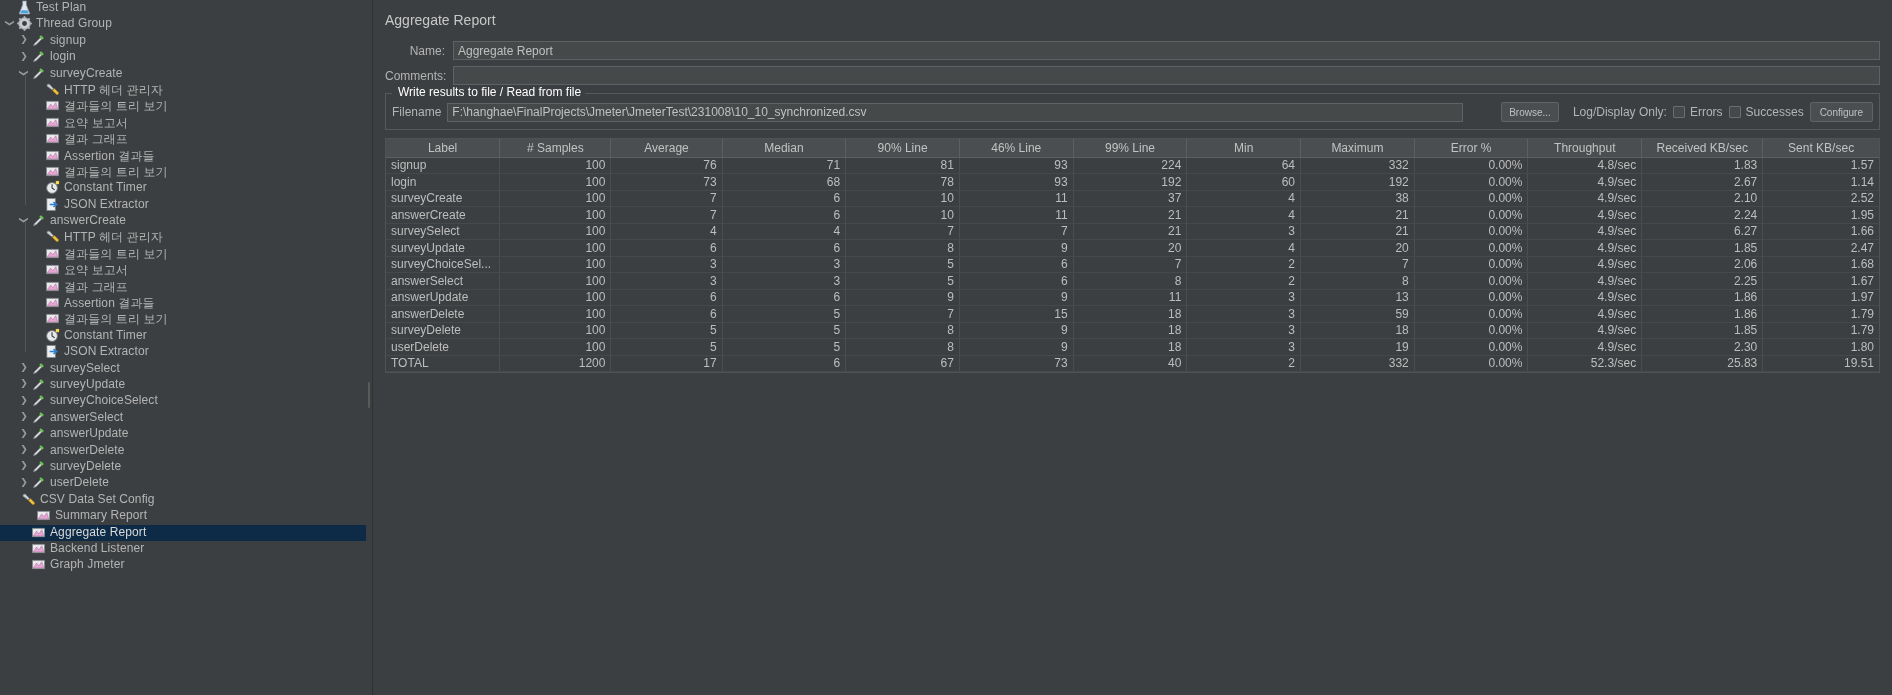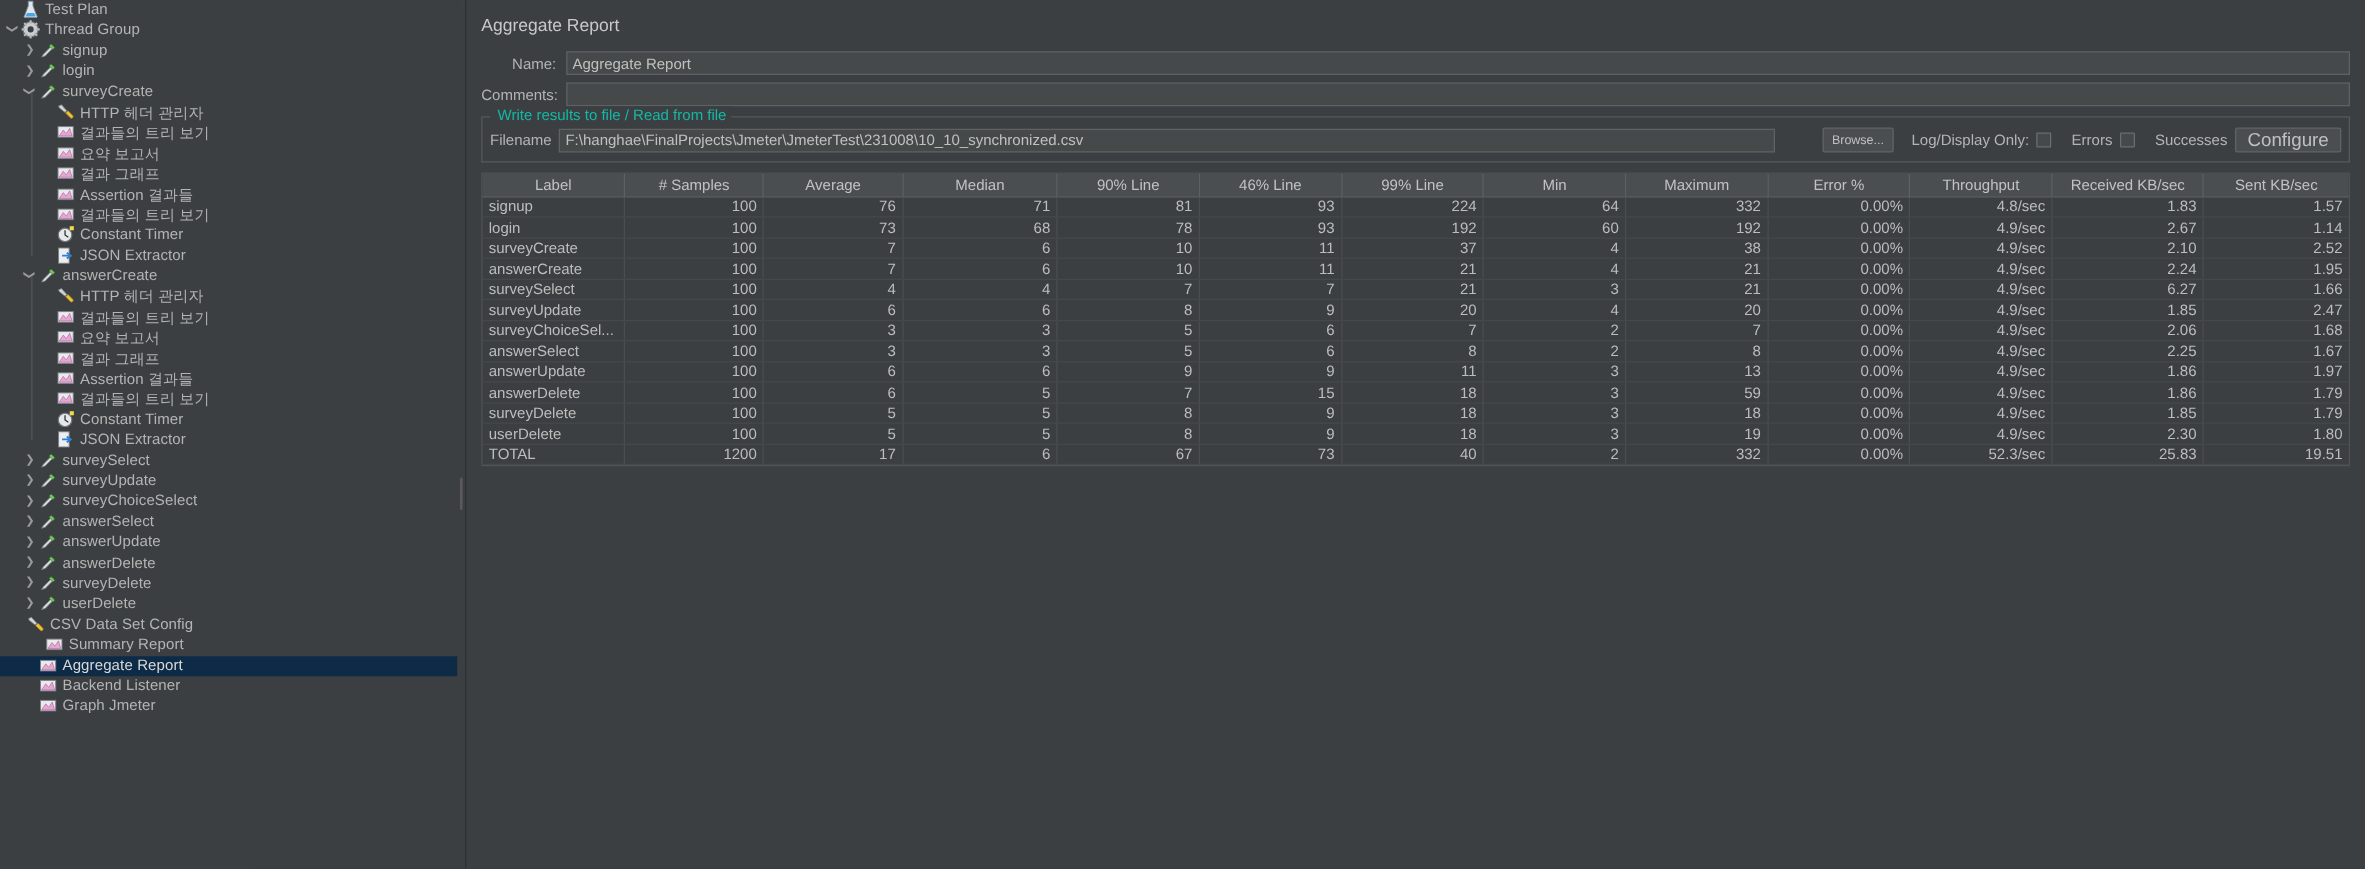--- a/index.html
+++ b/index.html
@@ -112,46 +112,46 @@
   .groupbox .gb-top-right {
     position: absolute; top: 0; left: 172px; right: 0;
     border-top: 1px solid #565a5c;
   }
   .groupbox-title {
     position: absolute;
     top: -8px; left: 8px;
     background: #3c3f41;
     padding: 0 4px;
     font-size: 12px;
-    color: #14b8a6;
+    color: #ffffff;
     white-space: nowrap;
   }
   .file-row { display: flex; align-items: center; gap: 6px; }
   .file-row .lbl { color: #b4b4b4; font-size: 12px; white-space: nowrap; }
   .file-input {
     flex: 1 1 auto; height: 19px;
     background: #45494a; border: 1px solid #5e6264;
     color: #c0c0c0; font-size: 12px; padding: 0 4px;
     font-family: "Liberation Sans", sans-serif; outline: none;
   }
   .btn {
     height: 20px;
     background: #4a4e50;
     border: 1px solid #606466;
     border-radius: 2px;
     color: #c0c0c0;
-    font-size: 15px;
+    font-size: 10px;
     padding: 0 9px;
     cursor: default;
     font-family: "Liberation Sans", sans-serif;
     white-space: nowrap;
     display: inline-flex; align-items: center; justify-content: center;
   }
   .btn.small { font-size: 10px; padding: 0 7px; margin-left: 32px; }
-  .chk-group { display: flex; align-items: center; gap: 16px; white-space: nowrap; justify-content: flex-end; }
+  .chk-group { display: flex; align-items: center; gap: 5px; white-space: nowrap; justify-content: flex-end; }
   .chkbox {
     width: 12px; height: 12px;
     background: #45494a;
     border: 1px solid #6a6e70;
     border-radius: 1px;
     display: inline-block;
   }
   .chk-label { color: #b4b4b4; font-size: 12px; }
   .ld-label { color: #b4b4b4; font-size: 12px; margin-left: 8px; white-space: nowrap; }
 

